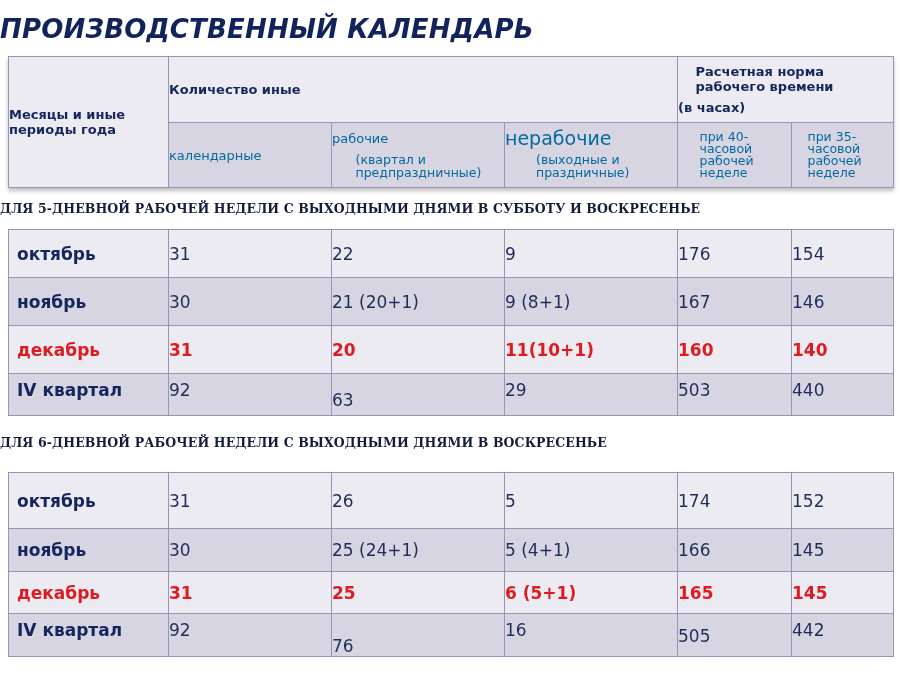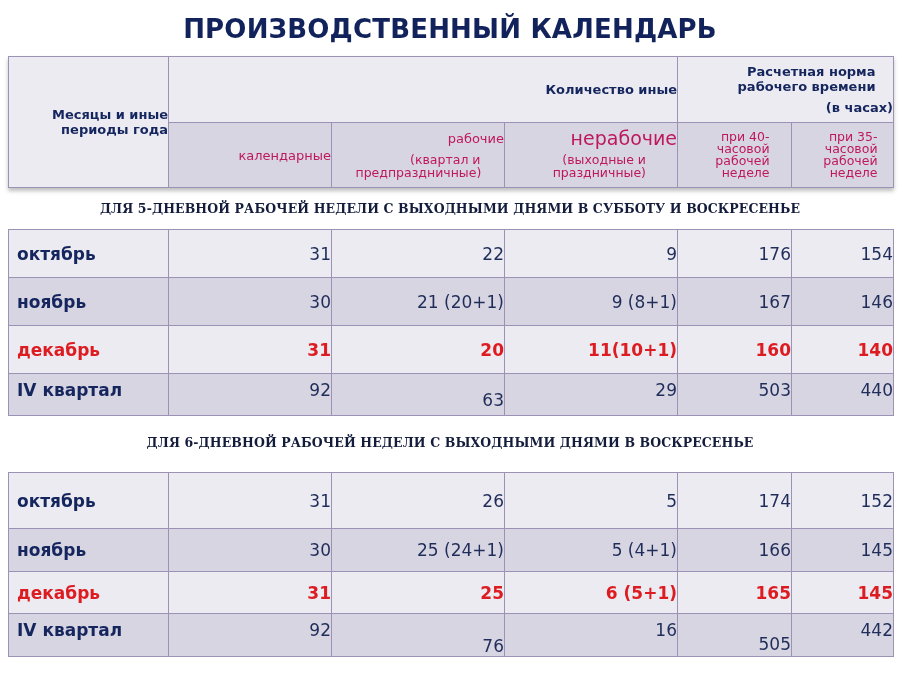--- a/index.html
+++ b/index.html
@@ -1,28 +1,28 @@
 <!DOCTYPE html>
 <html><head>
 <meta charset="utf-8">
 <style>
   html, body { margin:0; padding:0; }
   body { width:900px; height:675px; background:#ffffff; position:relative; overflow:hidden;
          font-family:"DejaVu Sans", "Liberation Sans", sans-serif; color:#1f2d5a; }
-  .title { position:absolute; top:14px; left:0; width:900px; text-align:center;
-           font-size:26px; font-weight:bold; color:#12235c; letter-spacing:0.2px; }
+  .title { position:absolute; top:14px; left:0; width:900px; text-align:left;
+           font-size:26px; font-weight:bold; color:#12235c; letter-spacing:0.2px;font-style:italic; }
   table { border-collapse:collapse; position:absolute; table-layout:fixed; }
-  td { border:1px solid #9c92b6; text-align:right; vertical-align:middle; padding:0; }
+  td { border:1px solid #9c92b6; text-align:left; vertical-align:middle; padding:0; }
   .hdr { left:8px; top:56px; width:885px; box-shadow:0 3px 4px rgba(0,0,0,0.25); }
-  .hdr td { font-size:13px; color:#be185d; }
+  .hdr td { font-size:13px; color:#0369a1; }
   .hdr .light { background:#ecebf1; }
   .hdr .dark { background:#d8d5e2; }
   .hdr .bold { font-weight:bold; color:#15265e; }
   .hdr .sub { font-size:12.5px; line-height:13px; }
-  .sec { position:absolute; left:0; width:900px; text-align:center;
+  .sec { position:absolute; left:0; width:900px; 
          font-family:"DejaVu Serif", "Liberation Serif", serif; font-weight:bold;
          font-size:12.5px; color:#141c3c; letter-spacing:0.1px; }
   .data { left:8px; width:885px; }
   .data td { font-size:17px; color:#1f2d5a; }
   .data td.month { text-align:left; padding-left:8px; font-weight:bold; color:#15265e; font-size:17px; }
   .data tr.odd td { background:#ecebf1; }
   .data tr.even td { background:#d8d5e2; }
   .data tr.red td { color:#dd1c22; font-weight:bold; }
 </style>
 </head>
@@ -149,17 +149,17 @@
     <td>25</td>
     <td>6 (5+1)</td>
     <td>165</td>
     <td>145</td>
   </tr>
   <tr class="even" style="height:42px">
     <td class="month" style="vertical-align:top;padding-top:6px">IV квартал</td>
     <td style="vertical-align:top;padding-top:6px">92</td>
     <td style="vertical-align:top;padding-top:22px">76</td>
     <td style="vertical-align:top;padding-top:6px">16</td>
-    <td style="vertical-align:top;padding-top:20px">505</td>
+    <td style="vertical-align:top;padding-top:12px">505</td>
     <td style="vertical-align:top;padding-top:6px">442</td>
   </tr>
 </tbody>
   </table>
 
 </body></html>

